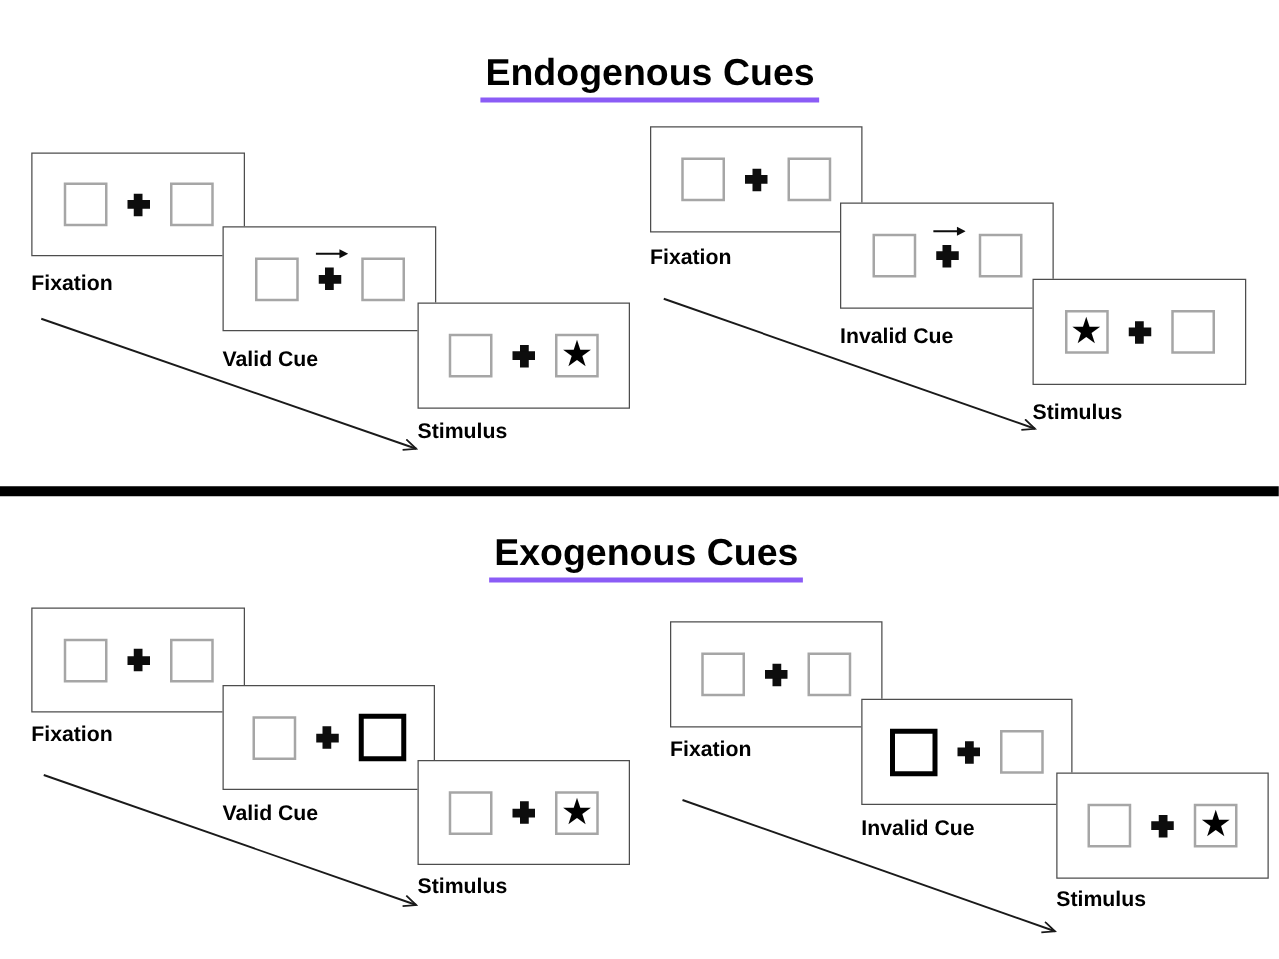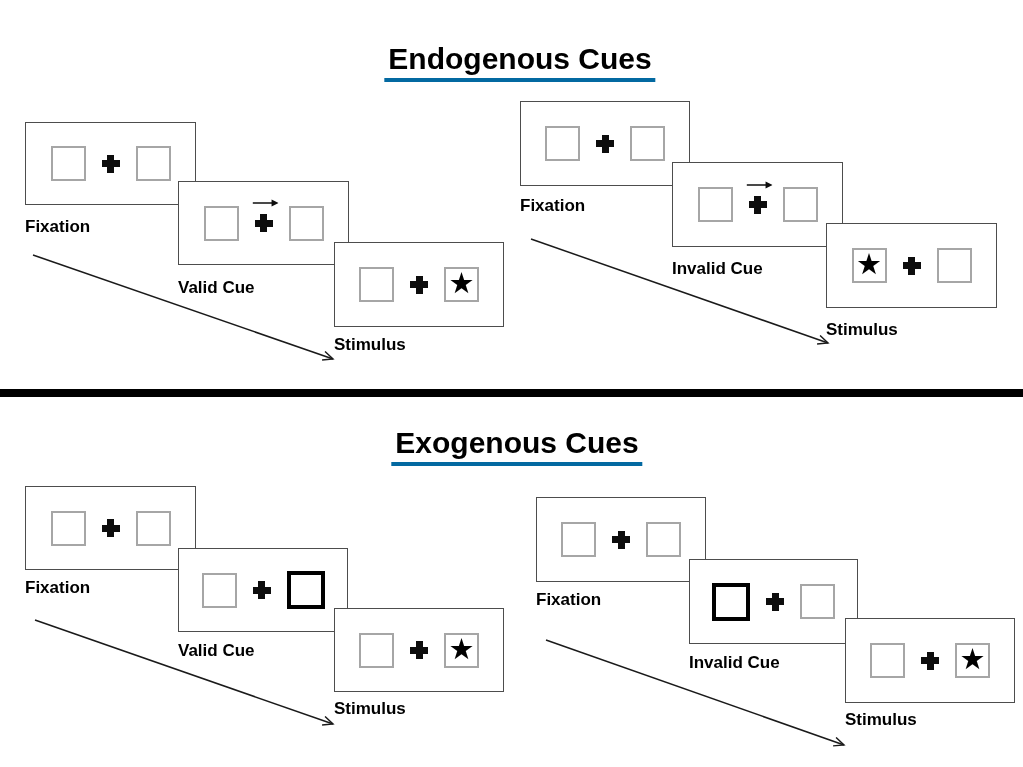--- a/index.html
+++ b/index.html
@@ -4,21 +4,21 @@
 <style>
   html,body{margin:0;padding:0;}
   body{
     width:1023px;height:767px;position:relative;background:#ffffff;
     font-family:"Liberation Sans",sans-serif;color:#000;overflow:hidden;
   }
   
   .sec-title{
     position:absolute;transform:translateX(-50%);
     font-size:30px;font-weight:bold;letter-spacing:0px;white-space:nowrap;
-    border-bottom:4px solid #0369a1;padding:0 4px 1px 4px;line-height:1.15;
+    border-bottom:4px solid #8b5cf6;padding:0 4px 1px 4px;line-height:1.15;
   }
   #title-endo{left:520px;top:22px;}
   #title-exo{left:517px;top:414px;margin-top:12px;}
 
   
   .divider{position:absolute;left:0;top:389px;width:1023px;height:8px;background:#000;}
 
   
   .panel{
     position:absolute;background:#fff;border:1px solid #4d4d4d;box-sizing:border-box;

